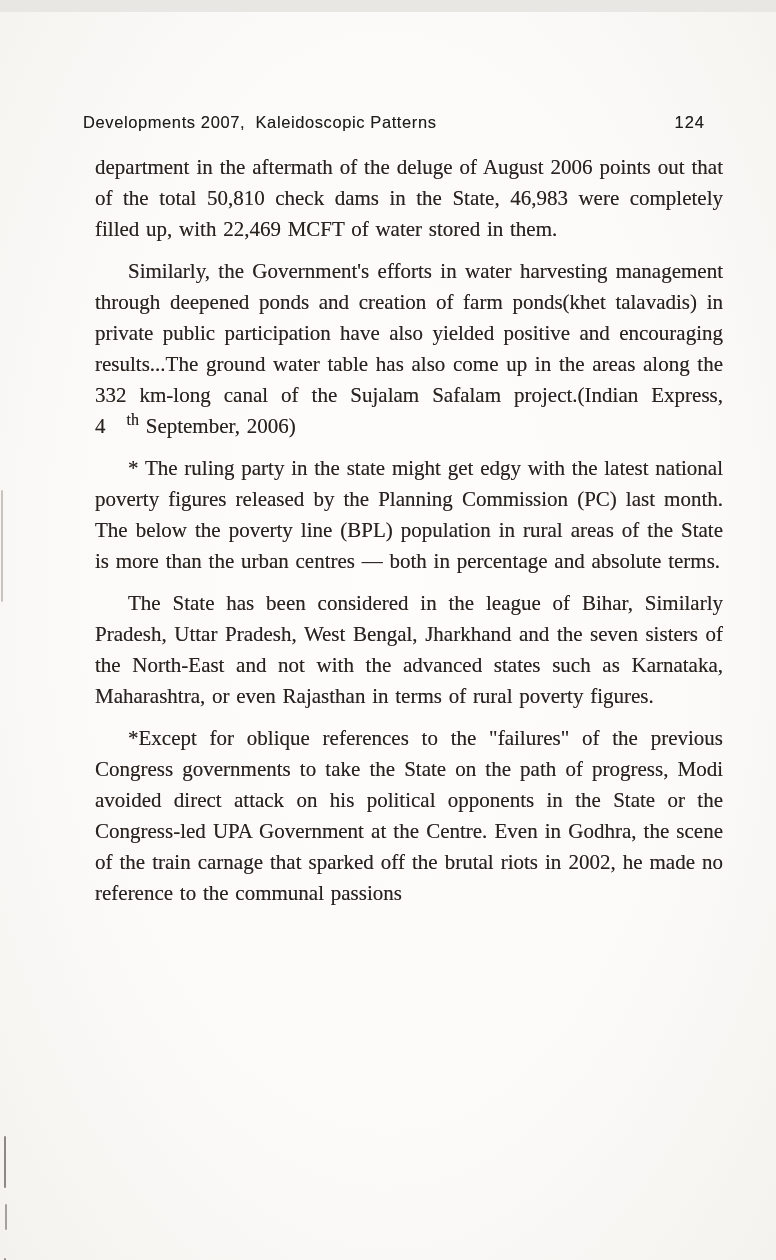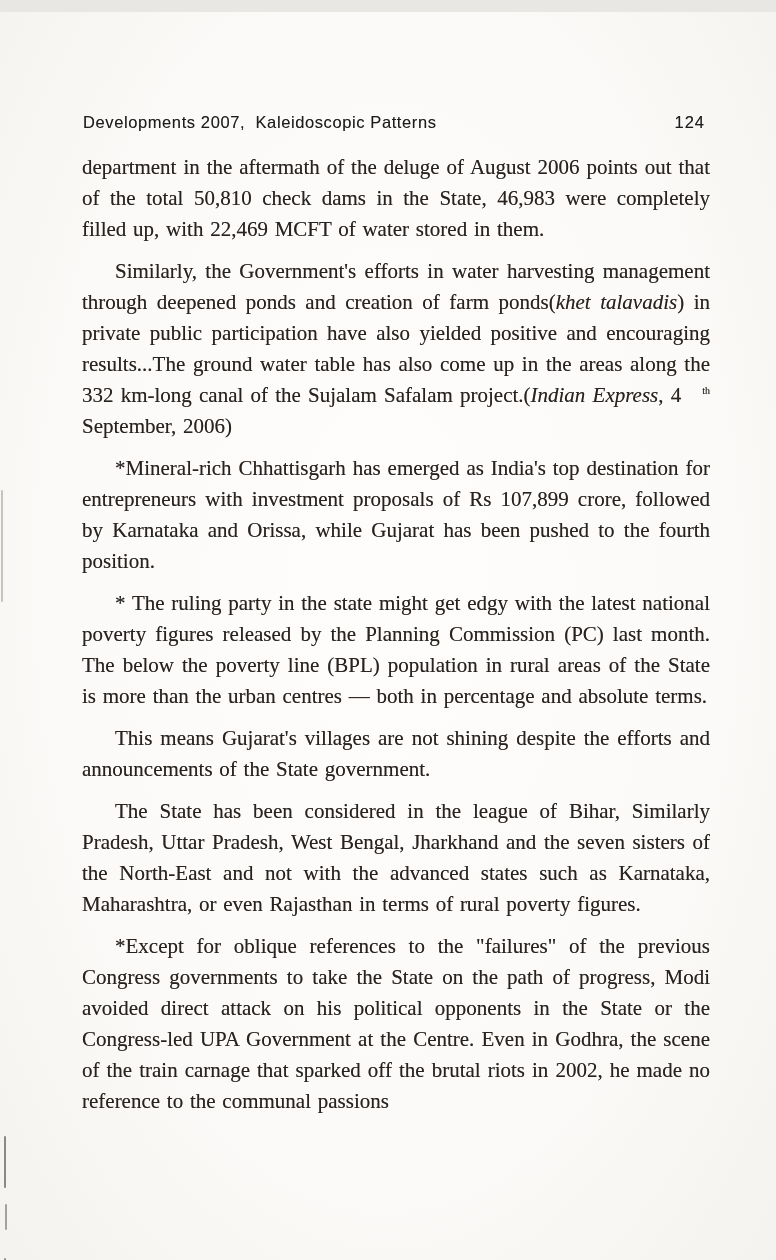--- a/index.html
+++ b/index.html
@@ -35,39 +35,39 @@
     text-shadow: 0 0 0.6px rgba(30,30,30,0.45);
   }
   .running-header .folio {
     letter-spacing: 1px;
   }
 
   
   .page-body {
     position: absolute;
     top: 140px;
-    left: 82px;
+    left: 95px;
     width: 628px;
     color: #29231f;
     font-size: 21px;
     line-height: 31px;
     text-align: justify;
     text-shadow: 0 0 0.5px rgba(41,35,31,0.5);
   }
   .page-body p {
     margin: 0 0 11px 0;
     word-spacing: 1.5px;
   }
   .page-body p.indent {
     text-indent: 33px;
   }
-  .italic { font-style: italic; }
+  .italic { }
   .sup {
     vertical-align: super;
-    font-size: 10px;
+    font-size: 16px;
     line-height: 0;
     padding-left: 21px;
   }
 
   
   .scan-artifact {
     position: absolute;
     background: #9b9894;
     border-radius: 1px;
   }
@@ -83,23 +83,21 @@
 
   <div class="running-header">
     <span class="header-title">Developments 2007,  Kaleidoscopic Patterns</span>
     <span class="folio">124</span>
   </div>
 
   <div class="page-body">
 
   <p><span>department in the aftermath of the deluge of August 2006 points out that of the total 50,810 check dams in the State, 46,983 were completely filled up, with 22,469 MCFT of water stored in them.</span></p>
       <p class="indent"><span>Similarly, the Government's efforts in water harvesting management through deepened ponds and creation of farm ponds(</span><span class="italic">khet talavadis</span><span>) in private public participation have also yielded positive and encouraging results...The ground water table has also come up in the areas along the 332 km-long canal of the Sujalam Safalam project.(</span><span class="italic">Indian Express</span><span>, 4</span><span class="sup">th</span><span> September, 2006)</span></p>
-      <p class="indent"><span>*Mineral-rich Chhattisgarh has emerged as India's top destination for entrepreneurs with investment proposals of Rs 107,899 crore, followed by Karnataka and Orissa, while Gujarat has been pushed to the fourth position.</span></p>
       <p class="indent"><span>* The ruling party in the state might get edgy with the latest national poverty figures released by the Planning Commission (PC) last month. The below the poverty line (BPL) population in rural areas of the State is more than the urban centres — both in percentage and absolute terms.</span></p>
-      <p class="indent"><span>This means Gujarat's villages are not shining despite the efforts and announcements of the State government.</span></p>
       <p class="indent"><span>The State has been considered in the league of Bihar, Similarly Pradesh, Uttar Pradesh, West Bengal, Jharkhand and the seven sisters of the North-East and not with the advanced states such as Karnataka, Maharashtra, or even Rajasthan in terms of rural poverty figures.</span></p>
       <p class="indent"><span>*Except for oblique references to the "failures" of the previous Congress governments to take the State on the path of progress, Modi avoided direct attack on his political opponents in the State or the Congress-led UPA Government at the Centre. Even in Godhra, the scene of the train carnage that sparked off the brutal riots in 2002, he made no reference to the communal passions</span></p>
     </div>
 
   <div class="scan-artifact artifact-faint-line"></div>
   <div class="scan-artifact artifact-mark-1"></div>
   <div class="scan-artifact artifact-mark-2"></div>
   <div class="scan-artifact artifact-mark-3"></div>
 
 </div>

